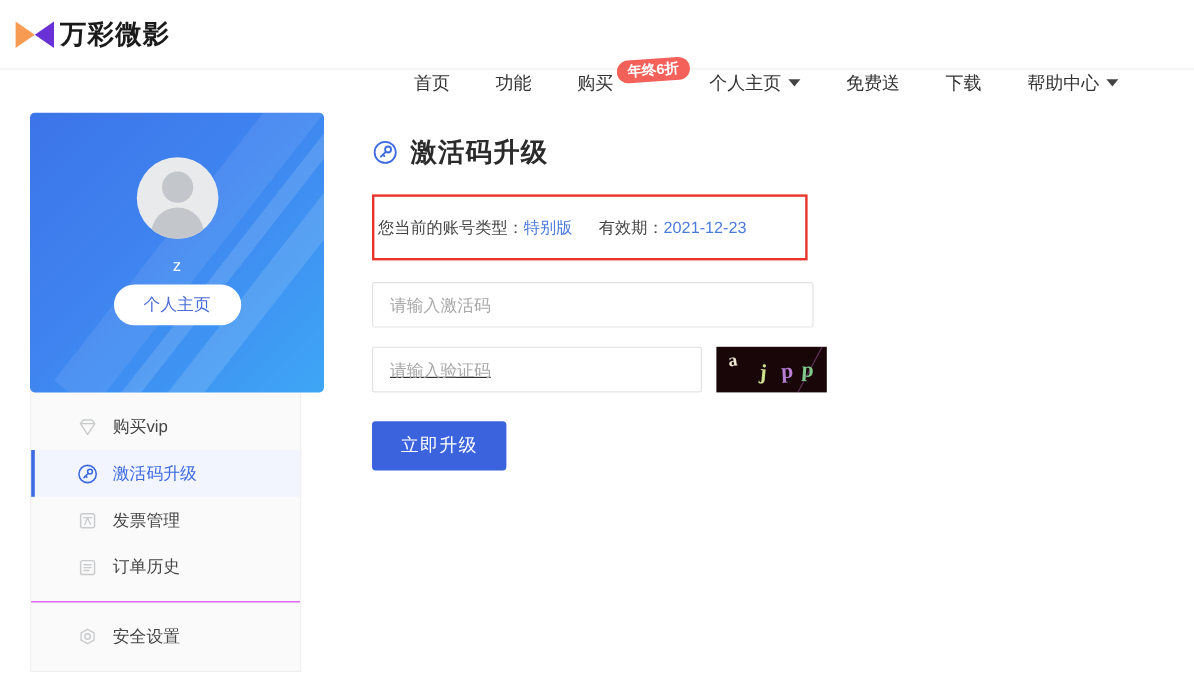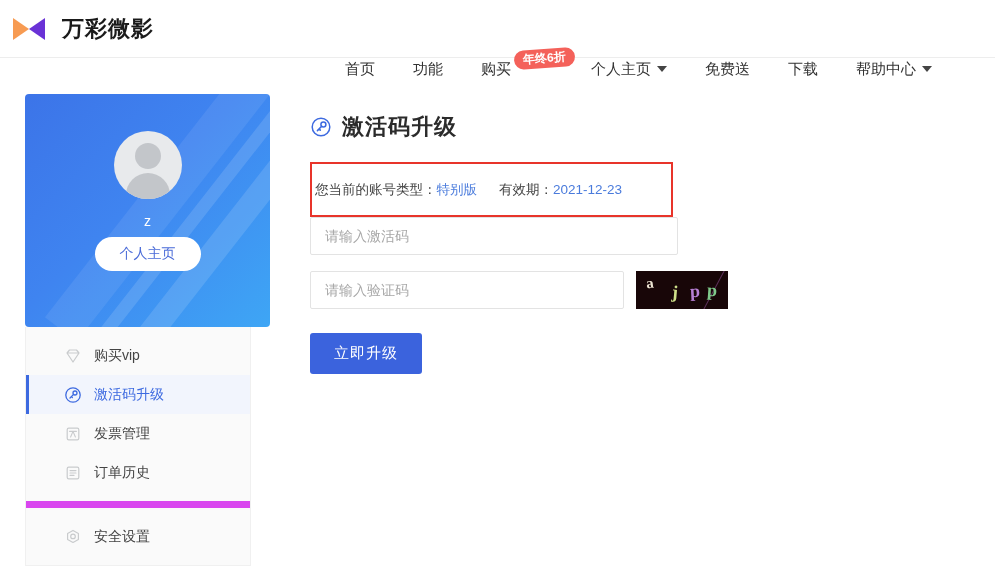--- a/index.html
+++ b/index.html
@@ -24,21 +24,21 @@
     border-bottom: 1px solid #ededed;
     display: flex;
     align-items: center;
     box-sizing: border-box;
     position: relative;
   }
   .brand {
     display: flex;
     align-items: center;
     margin-left: 12px;
-    gap: 16px;
+    gap: 4px;
     justify-content: space-between;
   }
   .logo-mark {
     width: 34px;
     height: 26px;
     position: relative;
     display: block;
   }
   .brand-name {
     font-size: 22px;
@@ -169,21 +169,21 @@
     font-family: inherit;
   }
   .menu {
     width: 226px;
     background: #fafafa;
     border: 1px solid #f0f0f0;
     border-top: none;
     box-sizing: border-box;
   }
   .menu-group { padding: 9px 0; }
-  .menu-group + .menu-group { border-top: 7px solid #d946ef; }
+  .menu-group + .menu-group { border-top: 1px solid #d946ef; }
   .menu-item {
     display: flex;
     align-items: center;
     height: 39px;
     padding-left: 38px;
     font-size: 14px;
     color: #444444;
     position: relative;
     cursor: pointer;
     box-sizing: border-box;
@@ -227,20 +227,21 @@
     letter-spacing: 1px;
   }
   .account-box {
     width: 363px;
     height: 55px;
     border: 2px solid #e8342a;
     box-sizing: border-box;
     display: flex;
     align-items: center;
     padding-left: 3px;
+    margin-bottom: 18px;
   }
   .account-line {
     font-size: 13.5px;
     color: #444444;
     white-space: nowrap;
   }
   .account-line .val { color: #4a7bdc; }
   .account-line .gap { display: inline-block; width: 22px; }
 
   .field-row {
@@ -255,21 +256,21 @@
     border-radius: 2px;
     font-size: 14px;
     padding: 0 14px;
     color: #333;
     outline: none;
     font-family: inherit;
     background: #ffffff;
   }
   .text-input::placeholder { color: #a8a8a8; }
   .input-code { width: 368px; }
-  .input-captcha { width: 314px; }
+  .input-captcha { width: 275px; text-decoration: underline; }
   .captcha-img {
     width: 92px;
     height: 38px;
     margin-left: 12px;
     background: #180608;
     position: relative;
     overflow: hidden;
     cursor: pointer;
     flex: none;
   }

